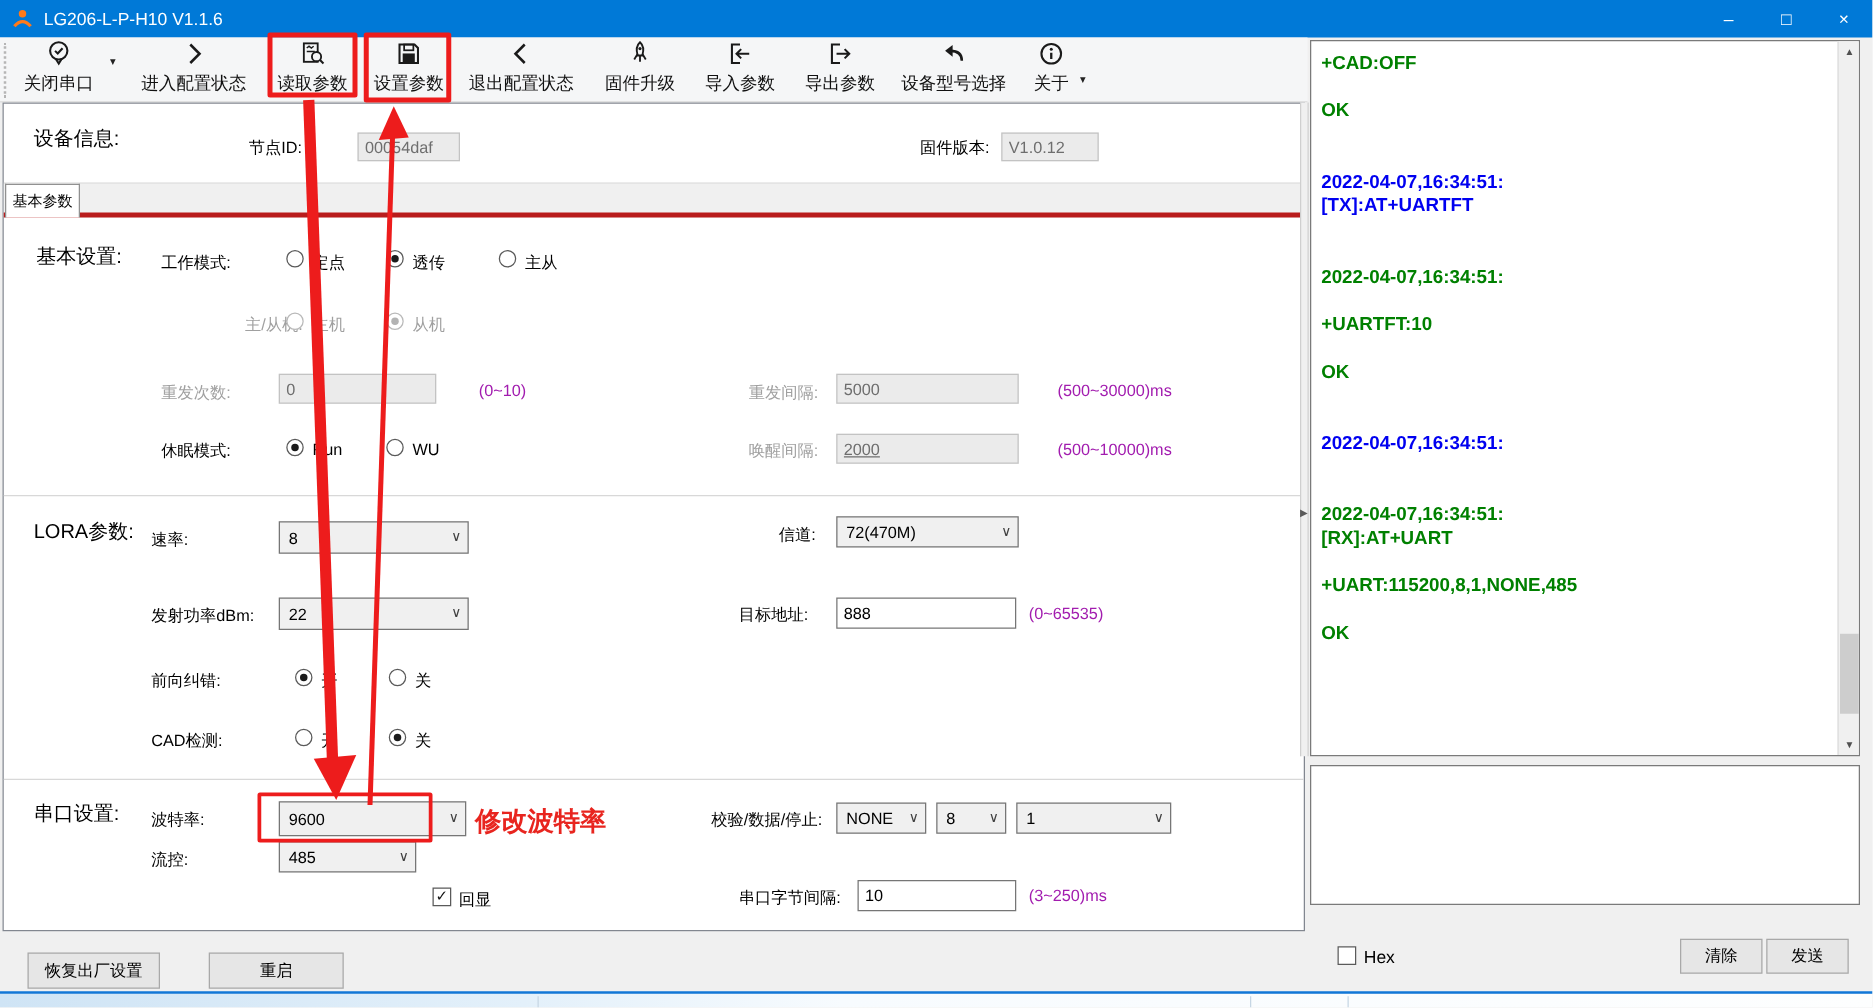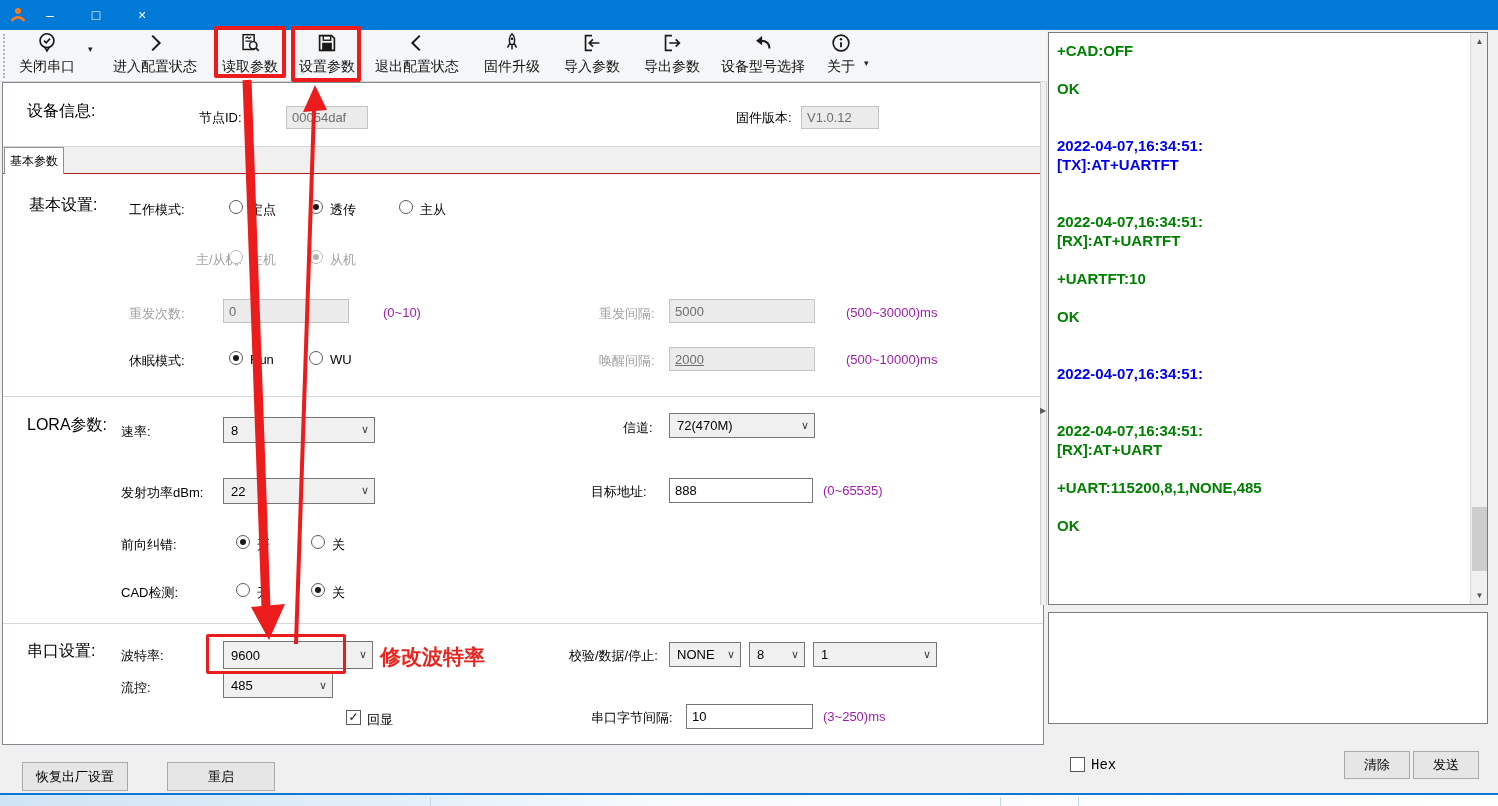--- a/index.html
+++ b/index.html
@@ -22,21 +22,21 @@
   .tcaret { position:absolute; font-size:9px; color:#222; }
 
   
   .main-panel { position:absolute; left:2px; top:82px; width:1042px; height:663px; background:#fff; border:1px solid #828790; }
   .lbl { position:absolute; font-size:13px; color:#000; white-space:nowrap; }
   .lbl-dis { color:#a0a0a0; }
   .sec { position:absolute; font-size:16px; font-weight:normal; color:#000; white-space:nowrap; }
   .hint { position:absolute; font-size:13px; color:#a21caf; white-space:nowrap; }
   .hr { position:absolute; left:0; width:1040px; height:1px; background:#d8d8d8; }
 
-  .tabstrip { position:absolute; left:0; top:64px; width:1040px; height:27px; background:#f0f0f0; border-bottom:1px solid #b91c1c;text-align:center; }
+  .tabstrip { position:absolute; left:0; top:64px; width:1040px; height:27px; background:#f0f0f0; border-bottom:4px solid #b91c1c;text-align:center; }
   .tab-active { position:absolute; left:1px; top:0; width:60px; height:27px; background:#fff; border:1px solid #919191; border-bottom:none; font-size:12px; display:flex; align-items:center; justify-content:center; }
 
   .dinput { position:absolute; background:#ebebeb; border:1px solid #c3c3c3; color:#6e6e6e; font-size:13px; padding:0 5px; font-family:"Liberation Sans",sans-serif; }
   .tinput { position:absolute; background:#fff; border:1px solid #767676; color:#000; font-size:13px; padding:0 5px; font-family:"Liberation Sans",sans-serif; }
   .combo { position:absolute; background:#f0f0f0; border:1px solid #767676; display:flex; align-items:center; padding:0 7px; font-size:13px; color:#000; }
   .combo .cv { position:absolute; right:5px; top:50%; transform:translateY(-54%); font-size:11px; color:#404040; }
 
   .radio { position:absolute; width:14px; height:14px; border:1px solid #5a5a5a; border-radius:50%; background:#fff; }
   .radio[data-checked="true"]::after { content:""; position:absolute; left:3px; top:3px; width:6px; height:6px; border-radius:50%; background:#1a1a1a; }
   .radio.dis { border-color:#b9b9b9; }
@@ -55,21 +55,21 @@
   .logbox { position:absolute; left:1048px; top:32px; width:440px; height:573px; background:#fff; border:1px solid #7a7a7a; }
   .logtext { position:absolute; left:8px; top:8px; right:20px; bottom:2px; overflow:hidden; font-weight:bold; font-size:15px; font-family:"Liberation Sans",sans-serif; }
   .logline { height:19px; line-height:19px; white-space:nowrap; }
   .logline[data-color="green"] { color:#008000; }
   .logline[data-color="blue"]  { color:#0000f0; }
   .sb { position:absolute; right:0; top:0; width:17px; height:100%; background:#f0f0f0; border-left:1px solid #dcdcdc; }
   .sb .sbarr { position:absolute; left:0; width:17px; height:17px; font-size:8px; color:#505050; display:flex; align-items:center; justify-content:center; }
   .sb .thumb { position:absolute; left:1px; width:15px; background:#cdcdcd; }
 
   .sendbox { position:absolute; left:1048px; top:612px; width:440px; height:112px; background:#fff; border:1px solid #7a7a7a; resize:none; outline:none; font-family:"Liberation Sans",sans-serif; }
-  .hexlbl { position:absolute; font-size:14px; font-family:Liberation Mono, monospace; color:#000; }
+  .hexlbl { position:absolute; font-size:14px; font-family:Liberation Sans, sans-serif; color:#000; }
 
   
   .sliver { position:absolute; left:0; top:793px; width:1498px; height:13px; border-top:2px solid #1177d7; background:linear-gradient(to right,#cfe4f5 0%,#e3f0fa 28%,#f7fbfe 45%,#fdfefe 100%); }
   .sliver .vline { position:absolute; top:2px; bottom:0; width:1px; background:#c6d6e4; }
 
   
   .redbox { position:absolute; border:4px solid #ed1c1c; border-radius:2px; pointer-events:none; }
   .redbox.thin { border-width:3px; }
   .rednote { position:absolute; color:#e8251f; font-size:21px; font-weight:bold; white-space:nowrap; pointer-events:none; }
   .overlay-svg { position:absolute; left:0; top:0; pointer-events:none; }
@@ -77,20 +77,21 @@
 </head>
 <body>
 
 <div class="window">
 
   <div class="titlebar">
     <svg class="logo" viewBox="0 0 18 18">
       <circle cx="9" cy="5" r="3" fill="#ff7a1a"></circle>
       <path d="M2.5 15 Q9 7.5 15.5 15" stroke="#ff7a1a" stroke-width="2.6" fill="none"></path>
     </svg>
+    <span class="title">LG206-L-P-H10 V1.1.6</span>
     <div class="wctl">–</div>
     <div class="wctl">□</div>
     <div class="wctl close">×</div>
   </div>
 
   <div class="toolbar">
     <div class="tgrip"></div>
 
     <div class="tbtn" style="left:9px;width:76px">
       <svg viewBox="0 0 26 26">
@@ -305,21 +306,20 @@
       <div class="logline" data-color="green">+CAD:OFF</div>
       <div class="logline" data-color="green"></div>
       <div class="logline" data-color="green">OK</div>
       <div class="logline" data-color="green"></div>
       <div class="logline" data-color="green"></div>
       <div class="logline" data-color="blue">2022-04-07,16:34:51:</div>
       <div class="logline" data-color="blue">[TX]:AT+UARTFT</div>
       <div class="logline" data-color="green"></div>
       <div class="logline" data-color="green"></div>
       <div class="logline" data-color="green">2022-04-07,16:34:51:</div>
-      <div class="logline" data-color="green">[RX]:AT+UARTFT</div>
       <div class="logline" data-color="green"></div>
       <div class="logline" data-color="green">+UARTFT:10</div>
       <div class="logline" data-color="green"></div>
       <div class="logline" data-color="green">OK</div>
       <div class="logline" data-color="green"></div>
       <div class="logline" data-color="green"></div>
       <div class="logline" data-color="blue">2022-04-07,16:34:51:</div>
       <div class="logline" data-color="green"></div>
       <div class="logline" data-color="green"></div>
       <div class="logline" data-color="green">2022-04-07,16:34:51:</div>

